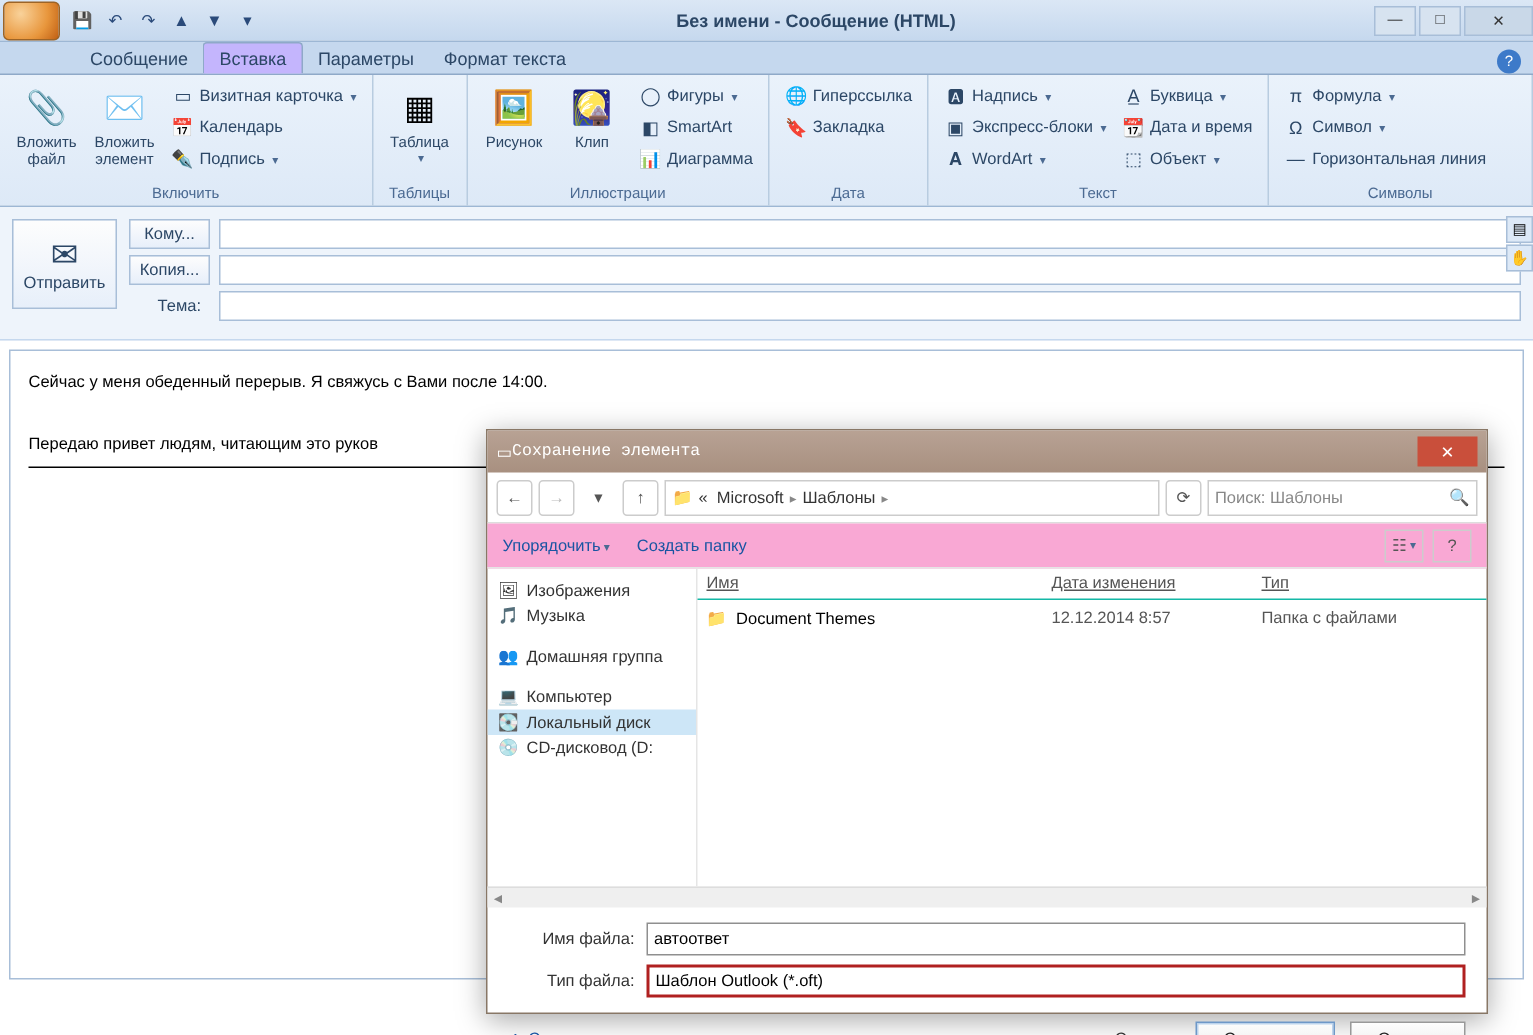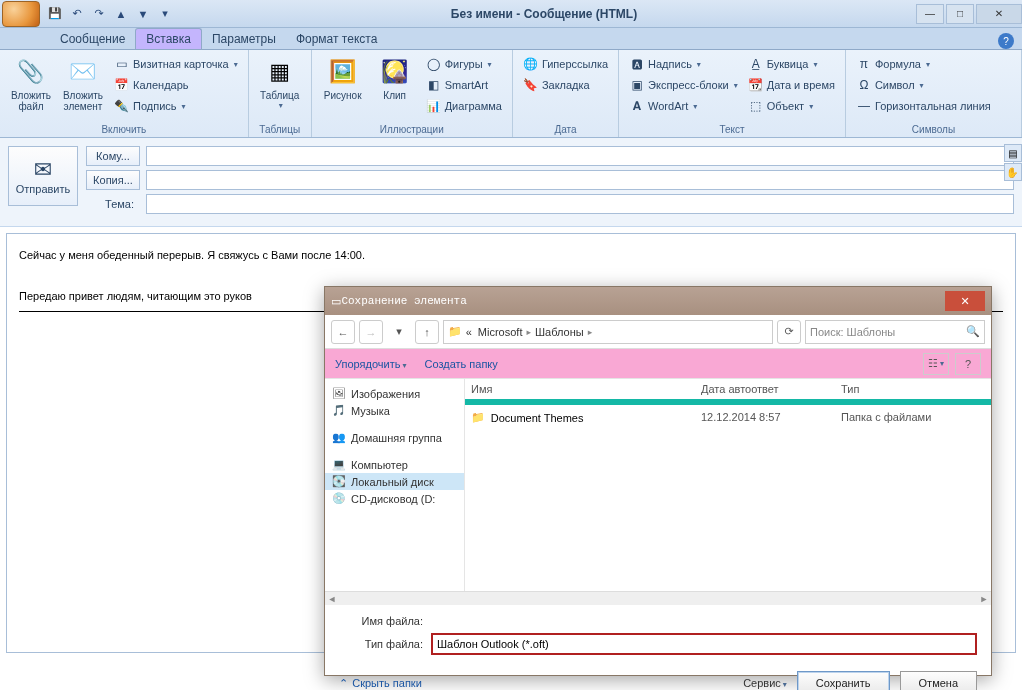--- a/index.html
+++ b/index.html
@@ -68,21 +68,21 @@
 .tb-link { cursor:pointer; }
 .tb-right { margin-left:auto; display:flex; gap:6px; }
 .view-btn { width:26px; height:22px; border:1px solid #ccc; display:flex; align-items:center; justify-content:center; color:#555; }
 
 .dlg-body { display:flex; height:212px; }
 .tree { width:140px; border-right:1px solid #e5e5e5; padding:6px 0; overflow:hidden; }
 .tree-item { display:flex; align-items:center; gap:4px; padding:2px 6px; color:#333; cursor:pointer; }
 .tree-item .ico { width:16px; text-align:center; }
 .tree-item.sel { background:#cde6f7; }
 .filelist { flex:1; }
-.fl-head { display:flex; border-bottom:6px solid #14b8a6; padding:4px 6px; color:#555; }
+.fl-head { display:flex; border-bottom:1px solid #14b8a6; padding:4px 6px; color:#555;text-decoration:underline; }
 .fl-head .c1 { width:230px; }
 .fl-head .c2 { width:140px; }
 .fl-head .c3 { flex:1; }
 .fl-row { display:flex; padding:6px; }
 .fl-row .c1 { width:230px; display:flex; gap:6px; align-items:center; }
 .fl-row .c2 { width:140px; color:#555; }
 .fl-row .c3 { flex:1; color:#555; }
 .folder-ico { color:#e8b552; }
 .dlg-scroll { height:14px; background:#efefef; border-top:1px solid #ddd; display:flex; align-items:center; }
 .dlg-scroll .arr { width:14px; text-align:center; color:#888; font-size:9px; }
@@ -364,21 +364,21 @@
           <span>Локальный диск</span>
         </div>
       <div class="tree-item">
           <span class="ico">💿</span>
           <span>CD-дисковод (D:</span>
         </div>
     </div>
     <div class="filelist">
       <div class="fl-head">
         <div class="c1">Имя</div>
-        <div class="c2">Дата автоответ</div>
+        <div class="c2">Дата изменения</div>
         <div class="c3">Тип</div>
       </div>
       <div class="fl-row">
         <div class="c1">
             <span class="folder-ico">📁</span>
             <span>Document Themes</span>
           </div>
         <div class="c2">12.12.2014 8:57</div>
         <div class="c3">Папка с файлами</div>
       </div>
@@ -386,20 +386,21 @@
   </div>
   <div class="dlg-scroll">
     <div class="arr">◄</div>
       <div style="flex:1"></div>
       <div class="arr">►</div>
   </div>
 
   <div class="dlg-fields">
     <div class="df-row">
       <div class="df-label">Имя файла:</div>
+      <input class="df-input df-drop" value="автоответ" style="">
     </div>
     <div class="df-row">
       <div class="df-label">Тип файла:</div>
       <input class="df-input hl df-drop" value="Шаблон Outlook (*.oft)" style="">
     </div>
   </div>
 
   <div class="dlg-bottom">
     <span class="link-hide">
         <span>⌃</span>

